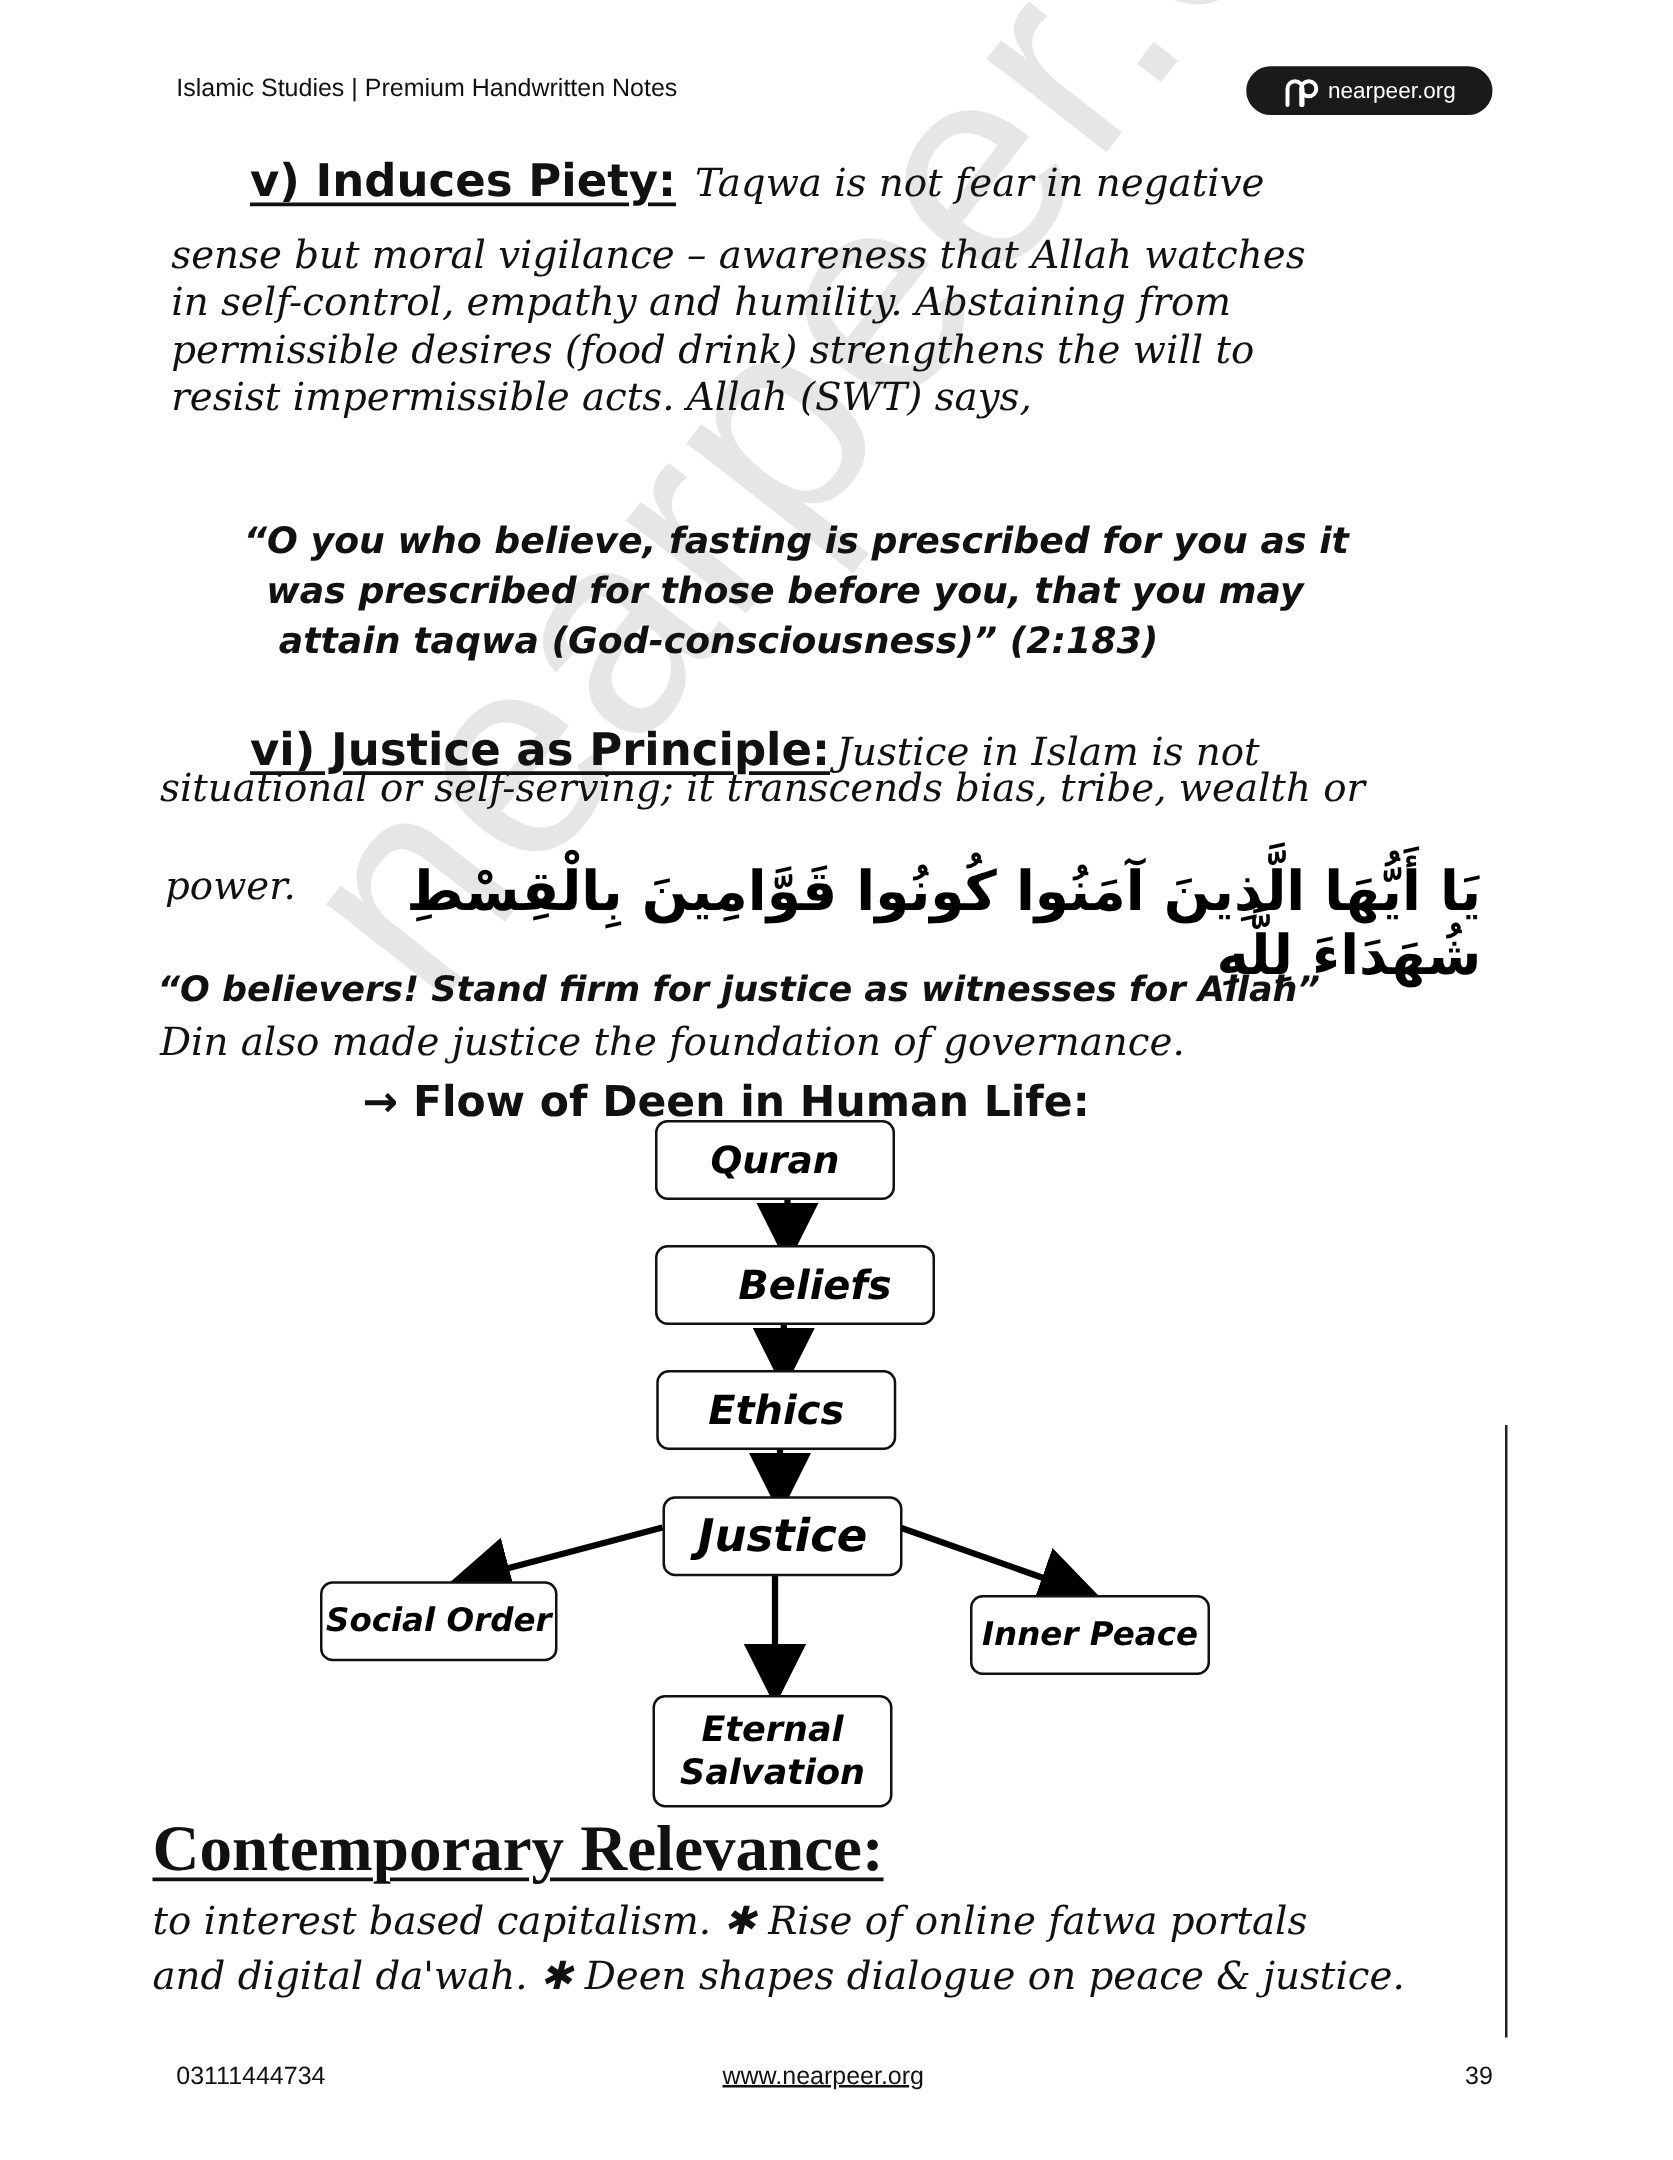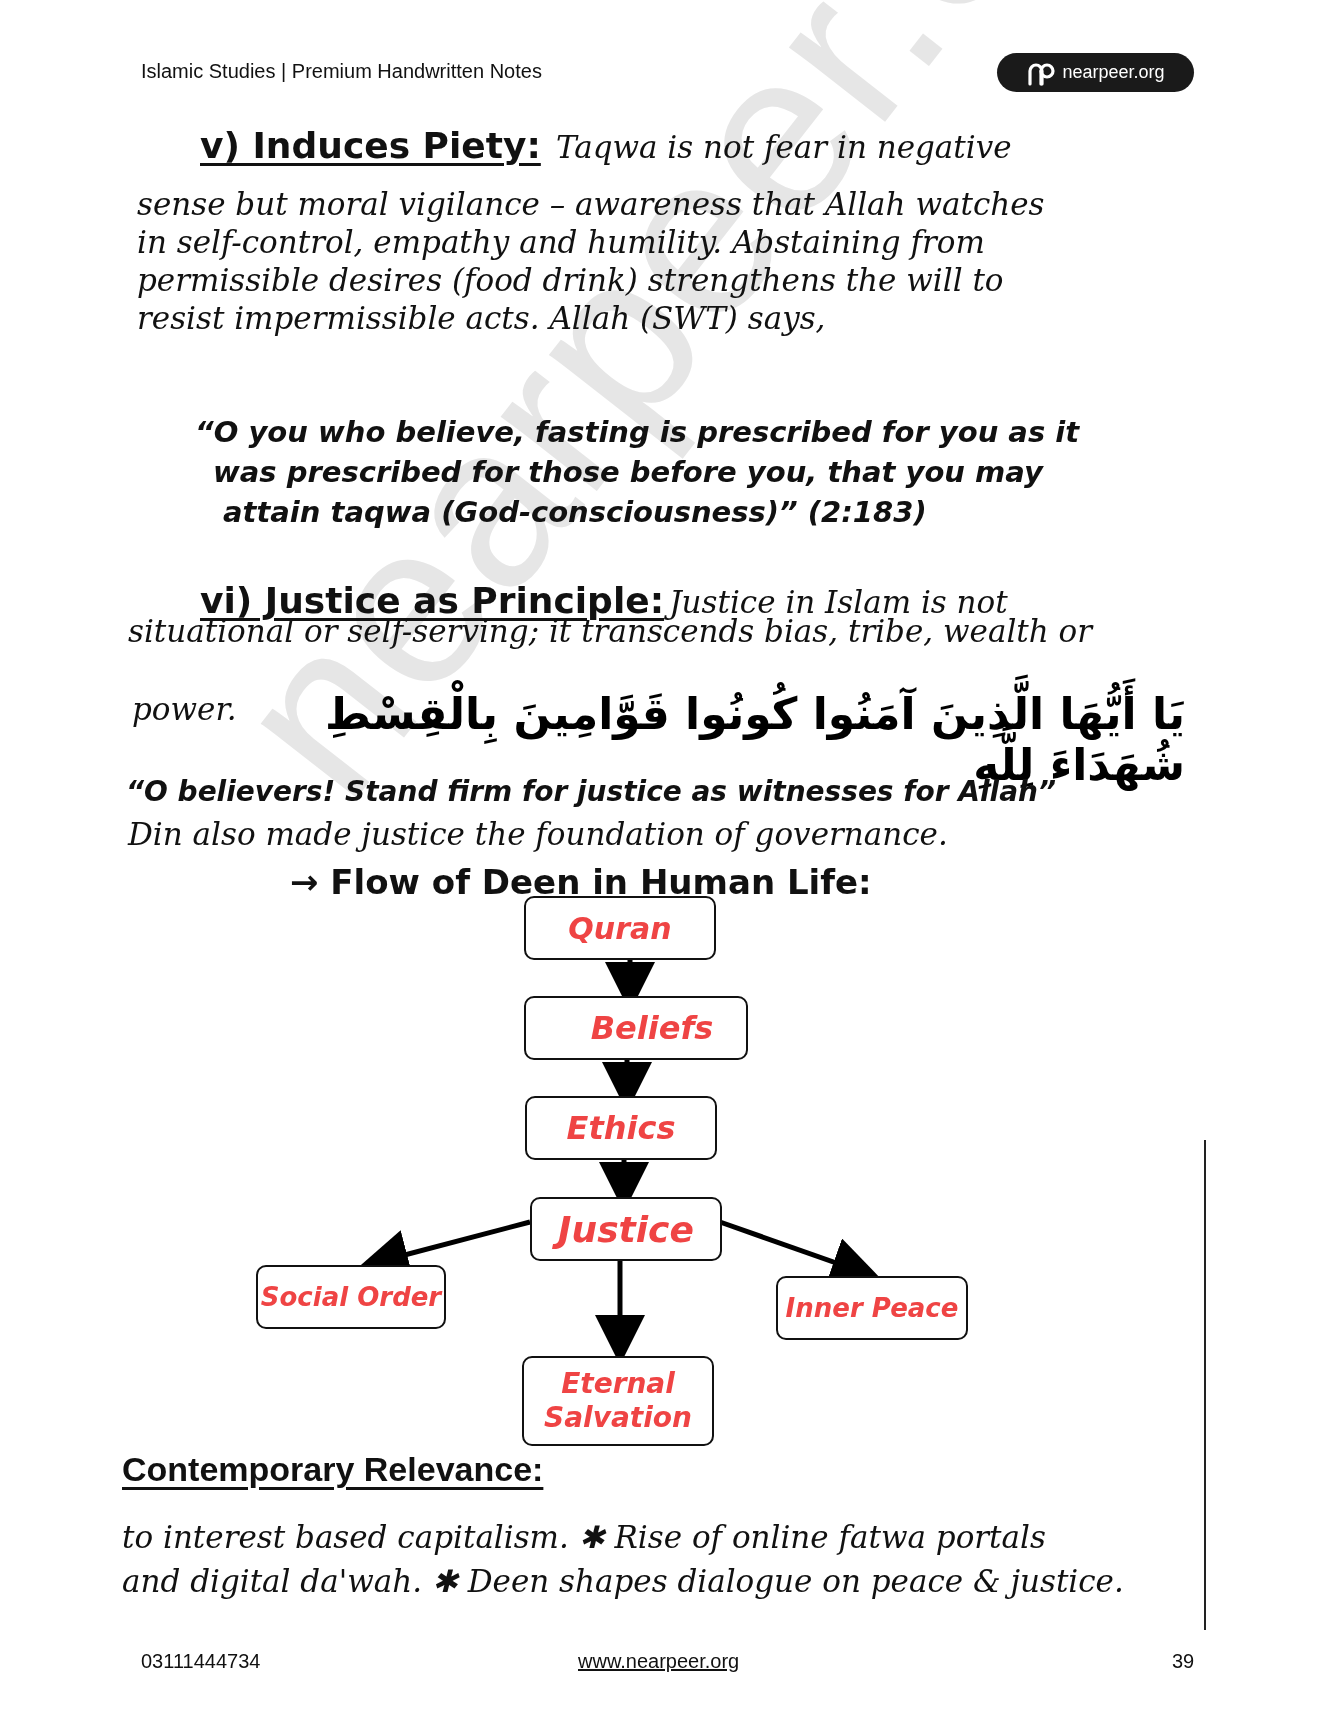--- a/index.html
+++ b/index.html
@@ -35,24 +35,24 @@
       font-family: "DejaVu Sans", sans-serif; font-weight: bold; font-size: 44px;
       direction: rtl; color: #000;
     }
     .flow-title {
       font-family: "DejaVu Sans", sans-serif; font-weight: bold; font-size: 34px;
     }
     .box {
       position: absolute; border: 2px solid #111; border-radius: 10px; background: #fff;
       display: flex; align-items: center; justify-content: center; text-align: center;
       font-family: "DejaVu Sans", sans-serif; font-style: italic; font-weight: bold;
-      color: #ef4444; z-index: 2;
+      color: #000000; z-index: 2;
     }
     .big-heading {
-      font-family: Liberation Sans, sans-serif; font-weight: bold; font-size: 34px;
+      font-family: Liberation Serif, serif; font-weight: bold; font-size: 52px;
       text-decoration: underline; text-decoration-thickness: 3px; text-underline-offset: 6px;
     }
     .footer {
       font-family: "Liberation Sans", sans-serif; font-size: 20px; color: #111;
     }
     svg.arrows { position: absolute; left: 0; top: 0; z-index: 1; }
   </style>
 </head>
 <body>
 

